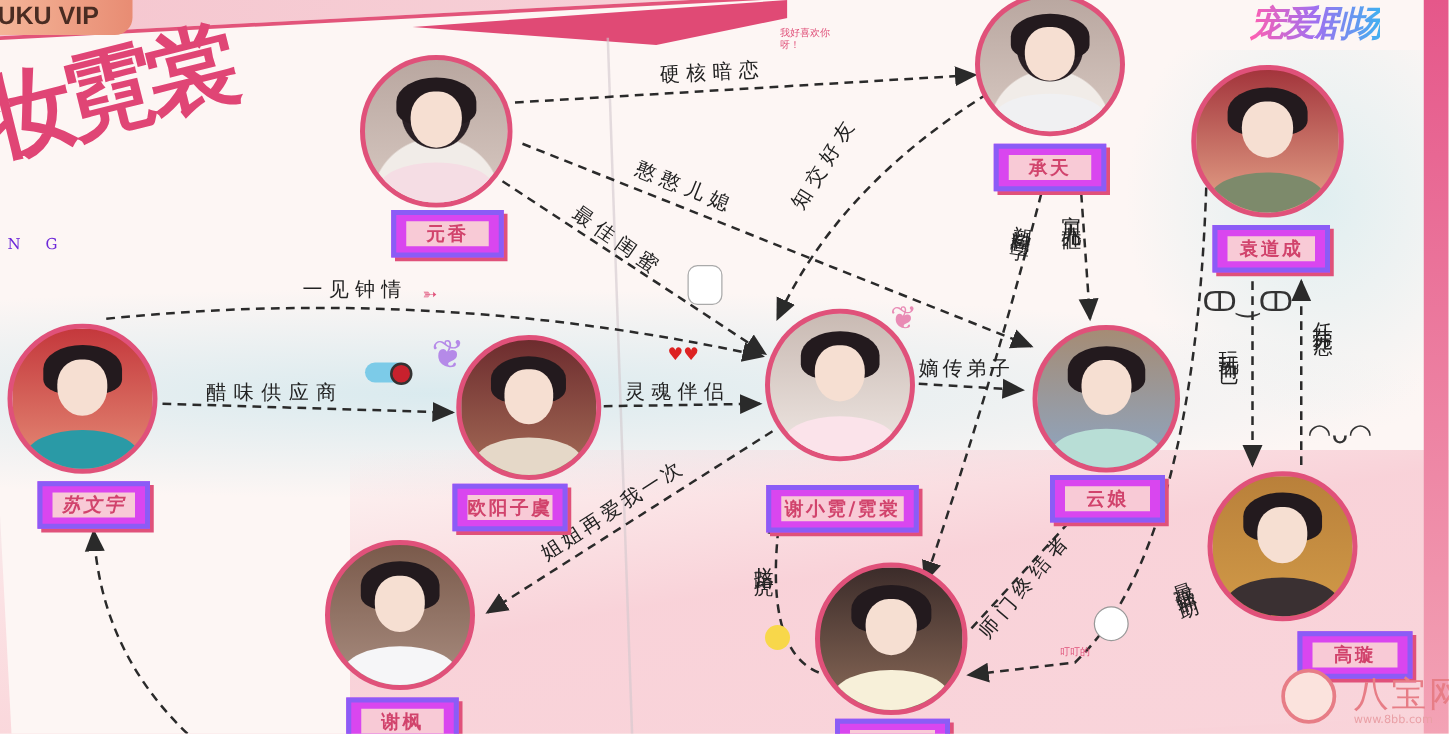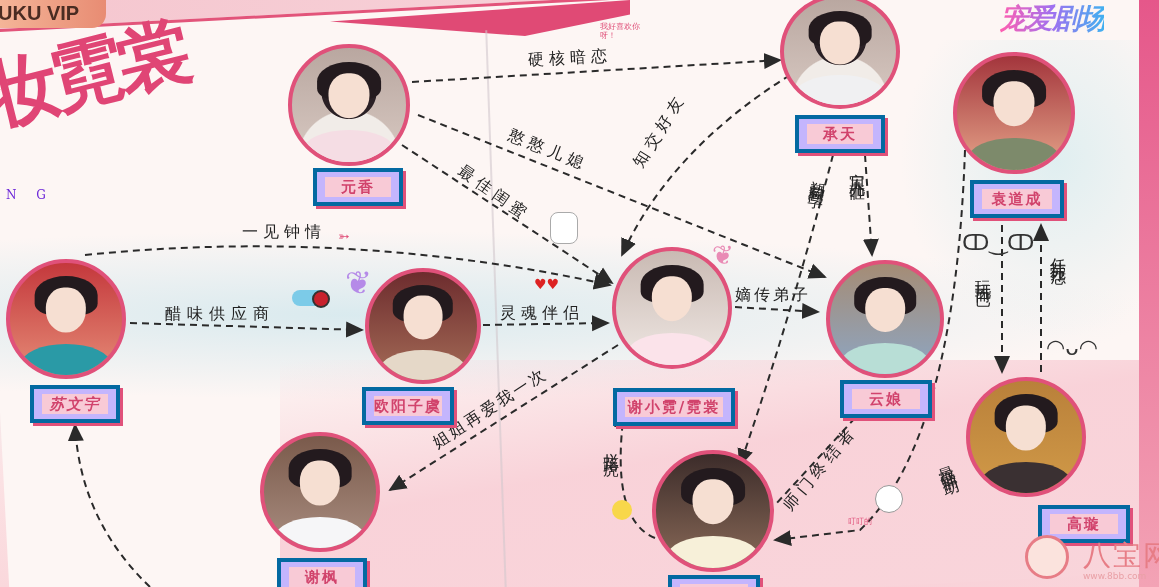--- a/index.html
+++ b/index.html
@@ -35,21 +35,21 @@
   .node { position:absolute; }
   .avatar { position:absolute; border-radius:50%; border:4px solid #e0517a; box-sizing:border-box; overflow:hidden;
     background: radial-gradient(circle at 50% 38%, #f6dccb 0 18%, #2a2025 19% 30%, transparent 31%),
                 radial-gradient(circle at 50% 100%, #f1ece8 0 40%, transparent 41%),
                 linear-gradient(#b9a7a0,#d8c9c2); }
   .avatar .face { position:absolute; left:50%; top:42%; width:36%; height:40%; transform:translate(-50%,-50%);
     background:#f6dfd2; border-radius:45% 45% 50% 50%; }
   .avatar .hair { position:absolute; left:50%; top:12%; width:56%; height:34%; transform:translateX(-50%);
     background:#231a1e; border-radius:50% 50% 30% 30%; }
   .avatar .robe { position:absolute; left:10%; bottom:-8%; width:80%; height:36%; border-radius:50% 50% 0 0; }
-  .namebox { position:absolute; border:4px solid #0369a1; background:#c4b5fd; box-sizing:border-box;
+  .namebox { position:absolute; border:4px solid #8b5cf6; background:#d946ef; box-sizing:border-box;
     box-shadow: 3px 3px 0 #e0517a; }
   .namebox span { position:absolute; left:8px; right:8px; top:5px; bottom:5px; background:#f8cad6;
     color:#d1436c; font-family:"DejaVu Serif", serif; font-weight:bold; font-size:15px; text-align:center;
     display:flex; align-items:center; justify-content:center; letter-spacing:2px; }
 
   svg.edges { position:absolute; left:0; top:0; width:1159px; height:587px; pointer-events:none; }
   .elabel { position:absolute; color:#222; font-size:16px; white-space:nowrap; letter-spacing:5px; font-family:"DejaVu Sans", sans-serif; }
   .vlabel { writing-mode: vertical-rl; letter-spacing:4px; }
   .deco { position:absolute; font-size:14px; }
   .watermark { position:absolute; left:1025px; top:535px; }
@@ -113,21 +113,21 @@
 <div class="elabel" style="left:165px;top:304px;font-size:16px;letter-spacing:6px;">醋味供应商</div>
 <div class="elabel" style="left:500px;top:303px;">灵魂伴侣</div>
 <div class="elabel" style="left:735px;top:285px;letter-spacing:3px;">嫡传弟子</div>
 <div class="elabel" style="left:424px;top:398px;transform:rotate(-33deg);letter-spacing:3px;">姐姐再爱我一次</div>
 <div class="elabel vlabel" style="left:600px;top:440px;">拦路虎</div>
 <div class="elabel" style="left:768px;top:458px;transform:rotate(-50deg);">师门终结者</div>
 <div class="elabel vlabel" style="left:932px;top:455px;transform:rotate(-18deg);">最强辅助</div>
 <div class="elabel vlabel" style="left:972px;top:268px;">玩玩而已</div>
 <div class="elabel vlabel" style="left:1047px;top:245px;">任劳任怨</div>
 
-<div class="deco" style="left:600px;top:22px;color:#e0517a;font-size:8px;line-height:9px;width:50px;">我好喜欢你呀！</div>
+<div class="deco" style="left:624px;top:22px;color:#e0517a;font-size:8px;line-height:9px;width:50px;">我好喜欢你呀！</div>
 <div class="deco" style="left:338px;top:228px;color:#e0517a;">➳</div>
 <div class="deco" style="left:292px;top:290px;width:36px;height:16px;background:#7ccbe8;border-radius:8px;"></div>
 <div class="deco" style="left:312px;top:290px;width:18px;height:18px;background:#c8212d;border-radius:50%;border:2px solid #333;box-sizing:border-box;"></div>
 <div class="deco" style="left:345px;top:264px;font-size:32px;color:#b58ae8;">❦</div>
 <div class="deco" style="left:712px;top:240px;font-size:26px;color:#e98bb5;">❦</div>
 <div class="deco" style="left:534px;top:276px;color:#d22;font-size:14px;">♥♥</div>
 <div class="deco" style="left:550px;top:212px;width:26px;height:30px;background:#fff;border:1px solid #aaa;border-radius:8px;"></div>
 <div class="deco" style="left:612px;top:500px;width:20px;height:20px;background:#f8d74a;border-radius:50%;"></div>
 <div class="deco" style="left:875px;top:485px;width:26px;height:26px;background:#fff;border:1px solid #999;border-radius:50%;"></div>
 <div class="deco" style="left:848px;top:516px;color:#e0517a;font-size:8px;font-family:Liberation Mono, monospace;">叮叮的</div>

